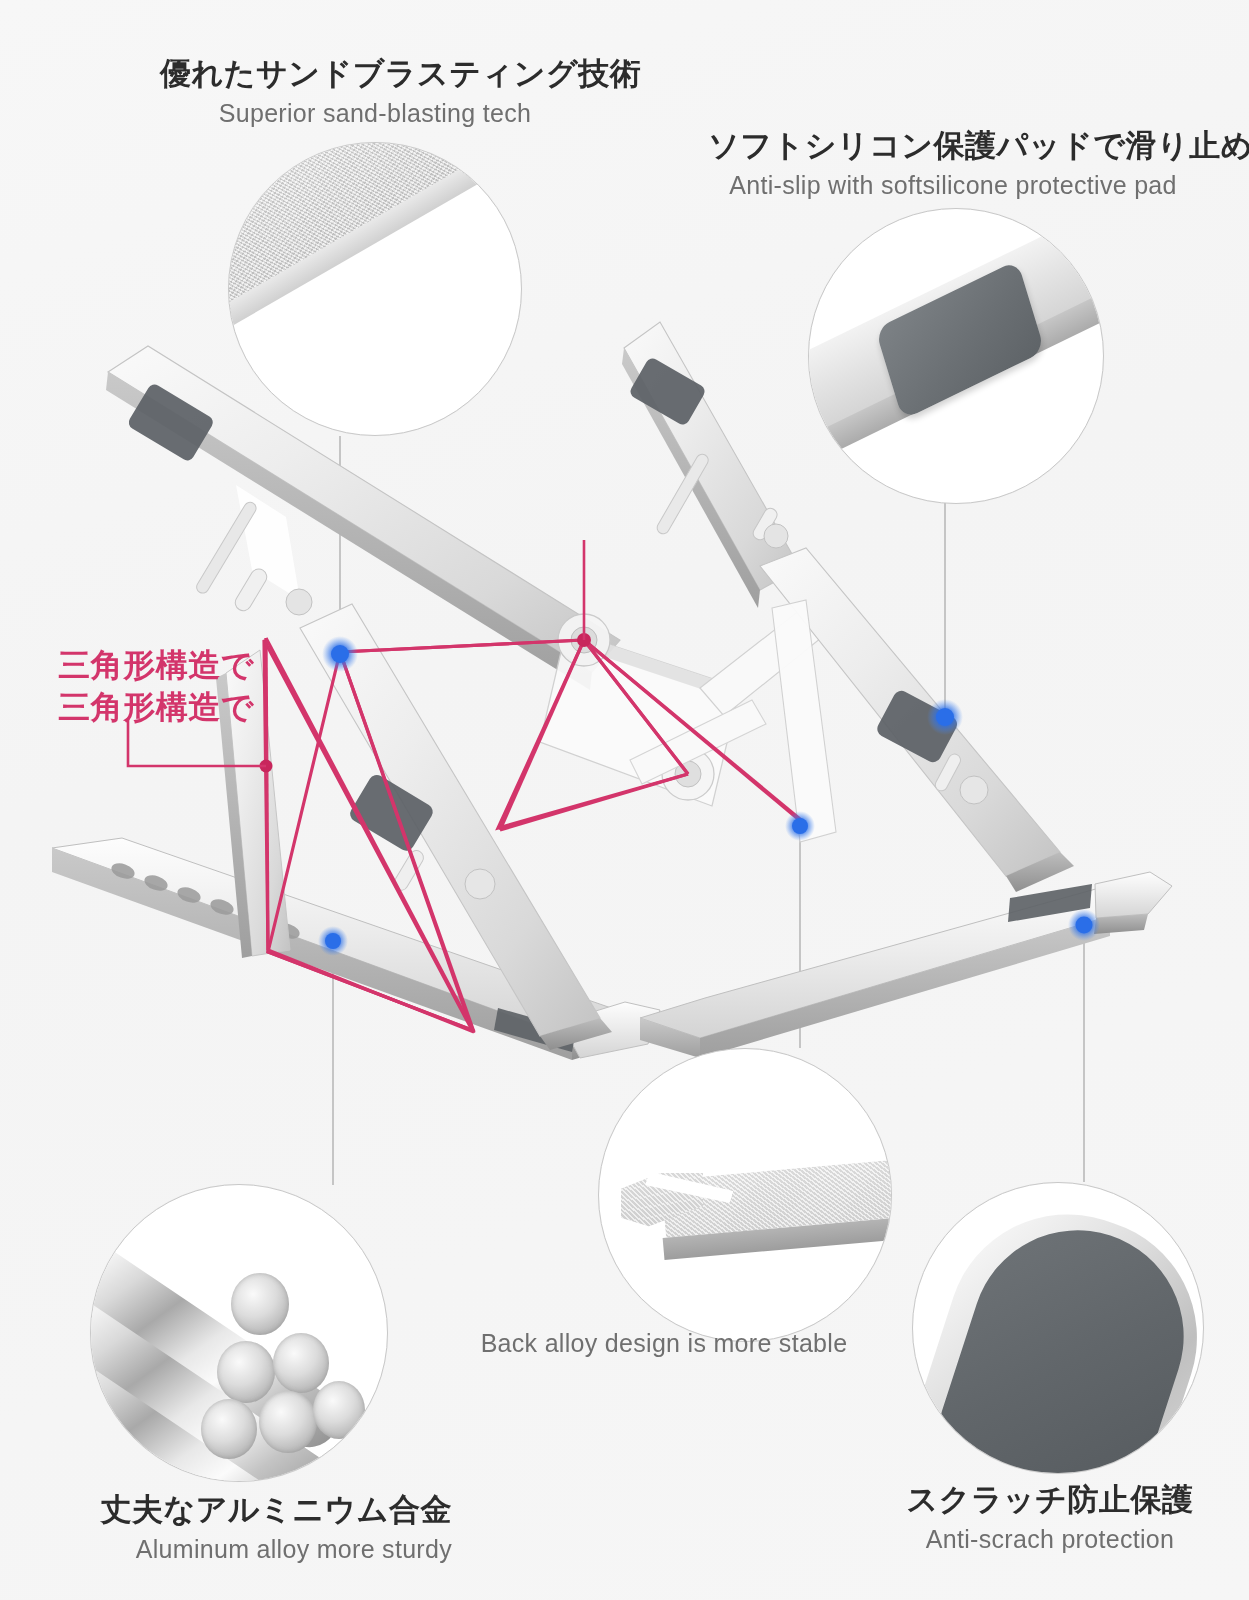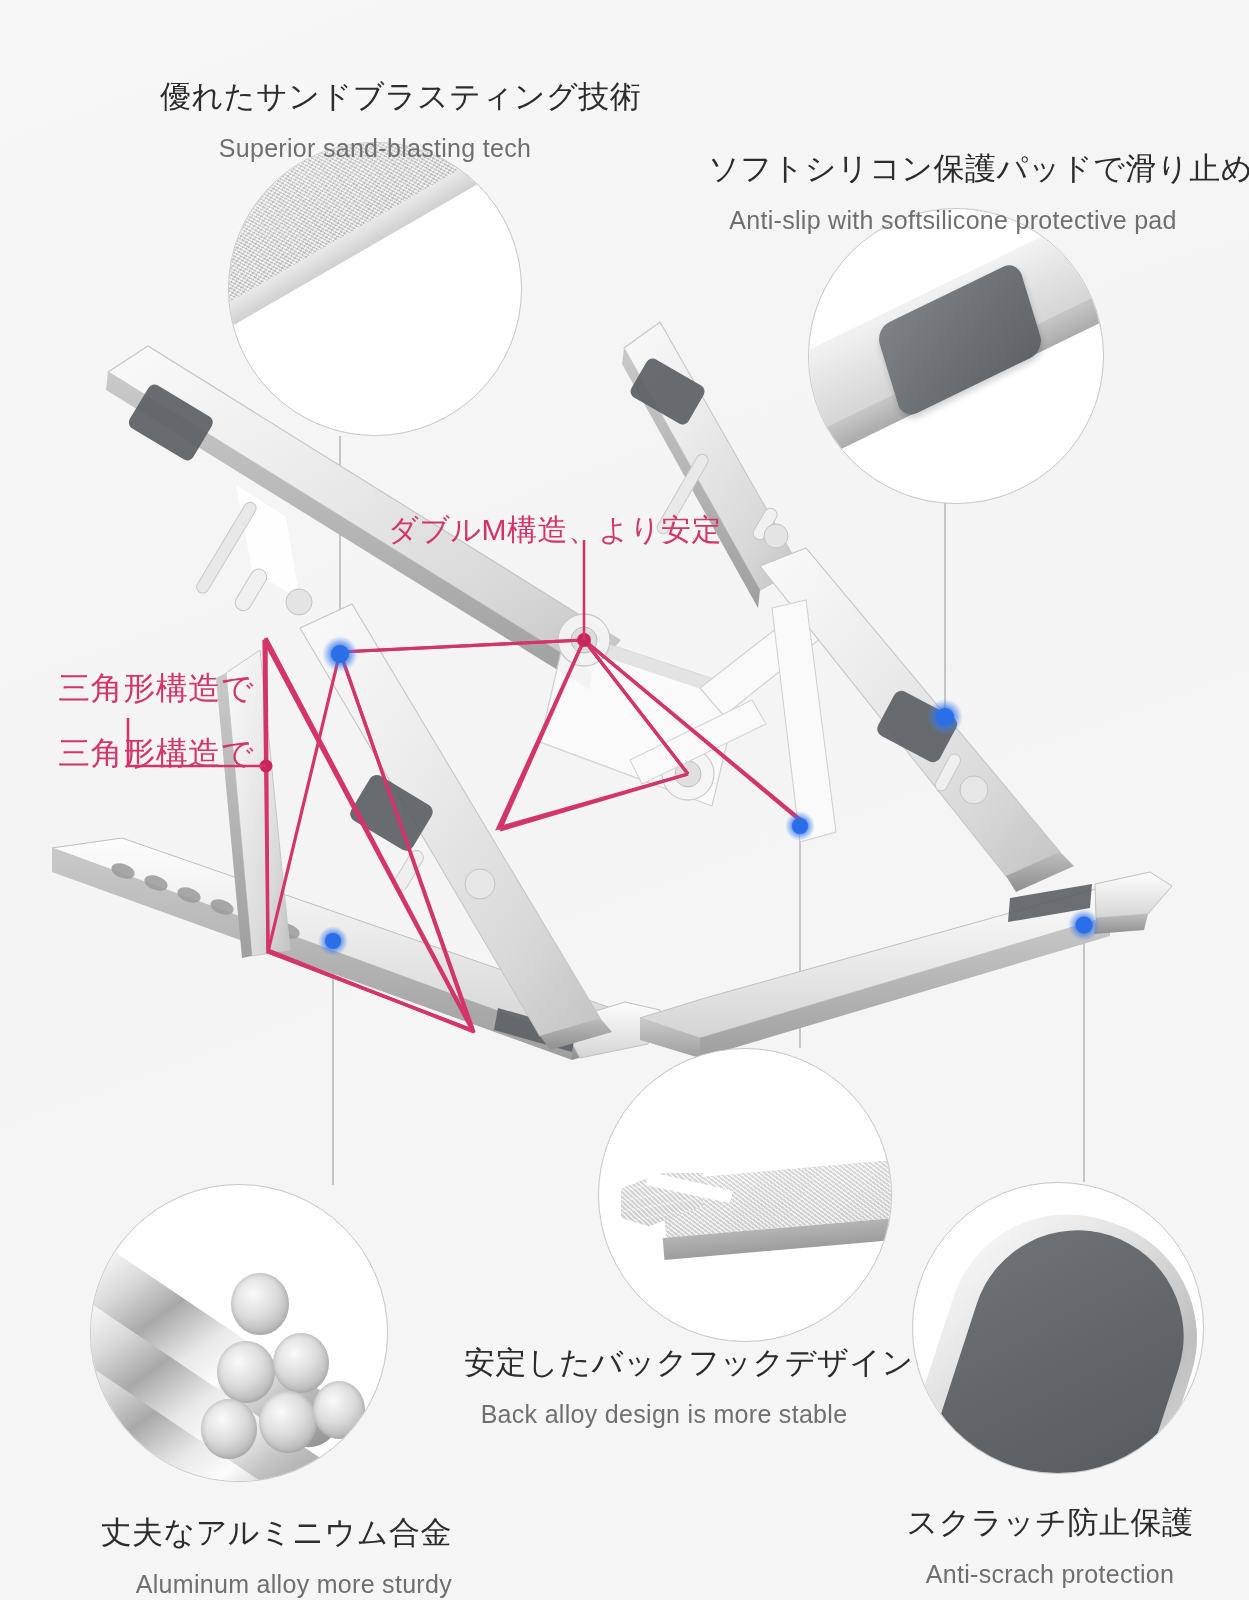--- a/index.html
+++ b/index.html
@@ -20,28 +20,27 @@
   .label-block {
     position: absolute;
     text-align: center;
     line-height: 1.15;
     white-space: nowrap;
   }
   .label-jp {
     font-size: 31px;
     color: #2c2c2c;
     letter-spacing: 0.5px;
-    font-weight: 400;
-    margin-top: 23px;
+    font-weight: 700;
   }
   .label-en {
     font-size: 25px;
     color: #6f6f6f;
     letter-spacing: 0.3px;
-    margin-top: 19px;
+    margin-top: 7px;
     font-weight: 400;
   }
   .label-block.pink .label-jp {
     color: #d3356b;
     font-size: 30px;
   }
   .label-block.pink-2line {
     text-align: center;
     line-height: 1.3;
   }
@@ -444,31 +443,27 @@
   <div class="label-block" style="left:160px; top:56px; width:430px;">
     <div class="label-jp">優れたサンドブラスティング技術</div>
     <div class="label-en">Superior sand-blasting tech</div>
   </div>
 
   <div class="label-block" style="left:708px; top:128px; width:490px;">
     <div class="label-jp">ソフトシリコン保護パッドで滑り止め</div>
     <div class="label-en">Anti-slip with softsilicone protective pad</div>
   </div>
 
-  <div class="label-block pink" style="left:388px; top:490px; width:320px;">
-    <div class="label-jp">ダブルM構造、より安定</div>
-  </div>
 
   <div class="label-block pink-2line" style="left:36px; top:645px; width:240px;">
     <span class="label-jp">三角形構造で</span>
     <span class="label-jp">三角形構造で</span>
   </div>
 
   <div class="label-block" style="left:464px; top:1322px; width:400px;">
-    <div class="label-jp">安定したバックフックデザイン</div>
     <div class="label-en">Back alloy design is more stable</div>
   </div>
 
   <div class="label-block" style="left:62px; top:1492px; width:390px;text-align:right;">
     <div class="label-jp">丈夫なアルミニウム合金</div>
     <div class="label-en">Aluminum alloy more sturdy</div>
   </div>
 
   <div class="label-block" style="left:890px; top:1482px; width:320px;">
     <div class="label-jp">スクラッチ防止保護</div>

